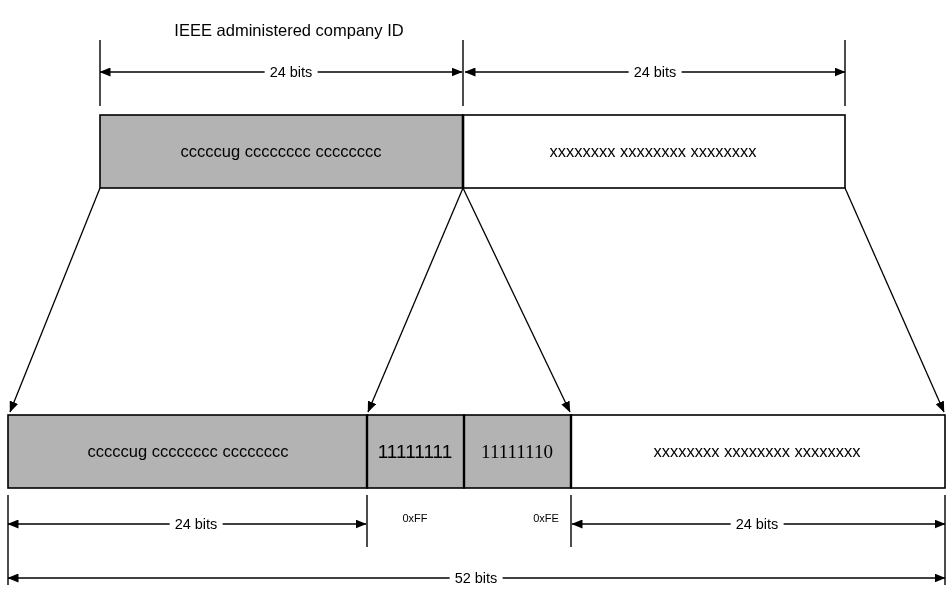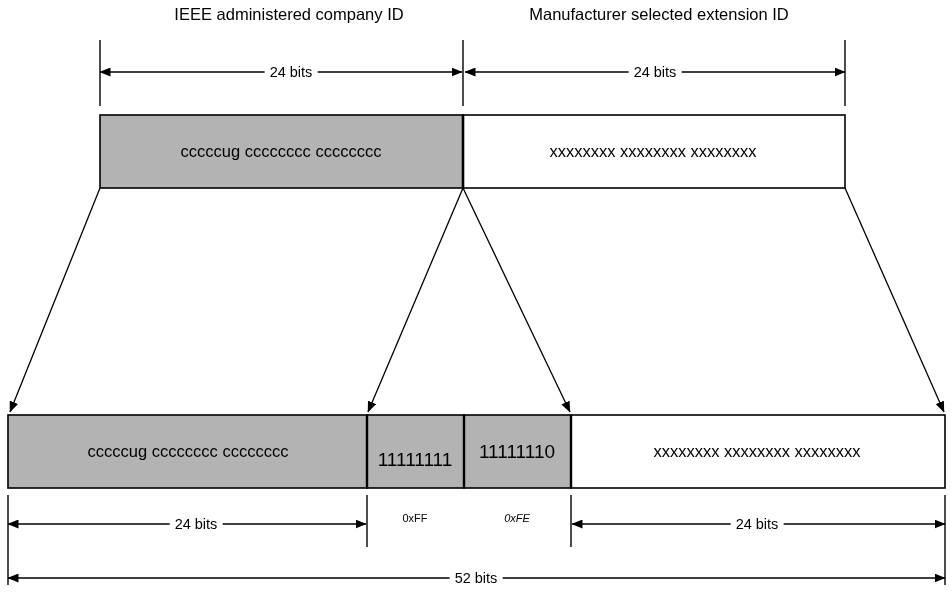--- a/index.html
+++ b/index.html
@@ -26,20 +26,21 @@
   }
   .lbl {
     position: absolute;
     font-family: "Liberation Sans", sans-serif;
     color: #000000;
     white-space: nowrap;
     line-height: 1;
   }
   .hdr-label {
     font-size: 16.5px;
+    margin-top: 16px;
   }
   .dim-label {
     font-size: 14.5px;
     background: #ffffff;
     padding: 0 5px;
     text-align: left;
   }
   .cell-label {
     font-size: 16.5px;
     text-align: right;
@@ -117,32 +118,31 @@
     </g>
 
     <g stroke="#000000" stroke-width="1.6" fill="none">
       <line x1="8" y1="524" x2="366" y2="524" marker-start="url(#arrStart)" marker-end="url(#arrEnd)"></line>
       <line x1="572" y1="524" x2="945" y2="524" marker-start="url(#arrStart)" marker-end="url(#arrEnd)"></line>
       <line x1="8" y1="578" x2="945" y2="578" marker-start="url(#arrStart)" marker-end="url(#arrEnd)"></line>
     </g>
   </svg>
 
   <div class="lbl hdr-label centered" style="left:289px; top:14px;">IEEE administered company ID</div>
-  <div class="lbl hdr-label centered" style="left:659px; top:14px;">Manufacturer selected extension ID</div>
 
   <div class="lbl dim-label centered" style="left:291px; top:72px;">24 bits</div>
   <div class="lbl dim-label centered" style="left:655px; top:72px;">24 bits</div>
 
   <div class="lbl cell-label centered" style="left:281px; top:151px;">cccccug cccccccc cccccccc</div>
   <div class="lbl cell-label centered" style="left:653px; top:151px;">xxxxxxxx xxxxxxxx xxxxxxxx</div>
 
   <div class="lbl cell-label centered" style="left:188px; top:451px;">cccccug cccccccc cccccccc</div>
-  <div class="lbl cell-label-mono centered" style="left:415px; top:451px;margin-top:8px;">11111111</div>
-  <div class="lbl cell-label-mono centered" style="left:517px; top:451px;">11111110</div>
+  <div class="lbl cell-label-mono centered" style="left:415px; top:451px;">11111111</div>
+  <div class="lbl cell-label-mono centered" style="left:517px; top:451px;font-family:Liberation Serif, serif;">11111110</div>
   <div class="lbl cell-label centered" style="left:757px; top:451px;">xxxxxxxx xxxxxxxx xxxxxxxx</div>
 
   <div class="lbl dim-label centered" style="left:196px; top:524px;">24 bits</div>
   <div class="lbl hex-label centered" style="left:415px; top:518px;">0xFF</div>
-  <div class="lbl hex-label centered" style="left:517px; top:518px;font-style:italic;">0xFE</div>
+  <div class="lbl hex-label centered" style="left:546px; top:518px;">0xFE</div>
   <div class="lbl dim-label centered" style="left:757px; top:524px;">24 bits</div>
   <div class="lbl dim-label centered" style="left:476px; top:578px;">52 bits</div>
 
 </div>
 
 </body></html>

